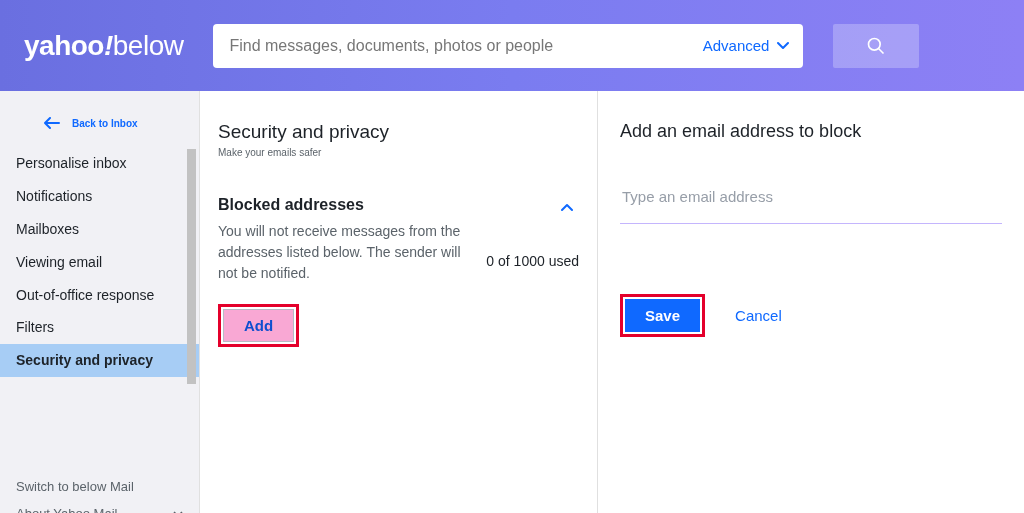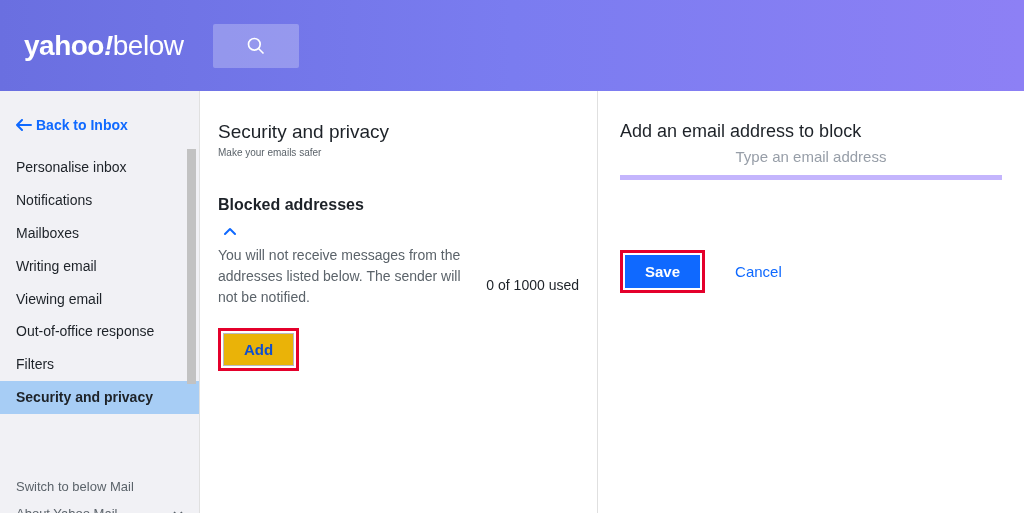--- a/index.html
+++ b/index.html
@@ -21,65 +21,74 @@
     .search-input { flex: 1; border: none; outline: none; font-size: 16px; padding: 0 16px; color: #555; background: transparent; }
     .search-input::placeholder { color: #777; }
     .advanced { color: #0f69ff; font-size: 15px; padding: 0 14px; display: flex; align-items: center; gap: 8px; cursor: pointer; }
     .advanced svg { width: 12px; height: 12px; }
     .search-btn { width: 86px; height: 44px; background: rgba(255,255,255,0.25); border: none; display: flex; align-items: center; justify-content: center; cursor: pointer; border-radius: 2px; }
     .search-btn svg { width: 20px; height: 20px; stroke: #fff; fill: none; stroke-width: 2; }
 
     .body { display: flex; height: calc(513px - 73px); }
 
     .sidebar { width: 200px; background: #f1f1f5; border-right: 1px solid #e0e0e0; position: relative; padding-top: 18px; }
-    .back-link { color: #0f69ff; font-size: 14px; font-weight: 600; padding: 8px 16px 18px; display: flex; align-items: center; gap: 4px; cursor: pointer; }
+    .back-link { color: #0f69ff; font-size: 10px; font-weight: 600; padding: 8px 16px 18px; display: flex; align-items: center; gap: 12px; cursor: pointer; margin-left: 28px; }
     .back-link svg { width: 16px; height: 12px; fill: #0f69ff; }
     .nav-list { }
     .nav-item { font-size: 14px; color: #1d2228; padding: 7px 16px; cursor: pointer; line-height: 1.35; }
     .nav-item.active { background: #a7cdf5; font-weight: 700; }
     .bottom-links { position: absolute; bottom: 4px; left: 0; right: 0; }
     .bottom-item { font-size: 13px; color: #5b636a; padding: 6px 16px; display: flex; justify-content: space-between; align-items: center; cursor: pointer; }
     .bottom-item svg { width: 10px; height: 10px; fill: #5b636a; }
     .scroll-track { position: absolute; right: 0; top: 58px; width: 14px; height: 320px; }
     .scroll-thumb { background: #c2c2c2; width: 9px; height: 235px; border-radius: 0; margin-left: 2px; margin-top: 0; }
 
     .panel-left { width: 398px; padding: 30px 18px 0 18px; border-right: 1px solid #e0e0e0; }
     .panel-right { flex: 1; padding: 30px 22px 0 22px; }
 
     .sec-title { font-size: 19px; color: #1d2228; font-weight: 400; margin-bottom: 4px; }
     .sec-sub { font-size: 10px; color: #5b636a; margin-bottom: 38px; }
 
-    .block-header { display: flex; justify-content: space-between; align-items: flex-start; flex-direction: column; }
+    .block-header { display: flex; justify-content: space-between; align-items: flex-start; }
     .block-title { font-size: 16px; font-weight: 700; color: #1d2228; margin-bottom: 6px; }
     .chev { color: #0f69ff; font-size: 18px; padding: 2px 6px; cursor: pointer; }
     .block-row { display: flex; gap: 18px; justify-content: space-between; align-items: flex-start; }
     .block-desc { font-size: 14px; color: #5b636a; line-height: 1.5; max-width: 245px; }
     .block-count { font-size: 14px; color: #1d2228; white-space: nowrap; padding-top: 2px; margin-top: 30px; }
 
     .add-btn-wrap { margin-top: 20px; display: inline-block; border: 3px solid #e4002b; padding: 2px; }
-    .add-btn { background: #eab308; border: 1px solid #b9b9c5; color: #0f4fcf; font-size: 15px; font-weight: 600; padding: 7px 20px; cursor: pointer; }
+    .add-btn { background: #f9a8d4; border: 1px solid #b9b9c5; color: #0f4fcf; font-size: 15px; font-weight: 600; padding: 7px 20px; cursor: pointer; }
 
-    .right-title { font-size: 18px; color: #1d2228; font-weight: 400; }
+    .right-title { font-size: 18px; color: #1d2228; font-weight: 400; margin-bottom: 40px; }
     .field-label { font-size: 14px; font-weight: 700; color: #1d2228; margin-bottom: 8px; }
-    .addr-input { width: 100%; border: none; border-bottom: 5px solid #c4b5fd; font-size: 15px; padding: 6px 2px 10px; outline: none; color: #333; text-align: center; }
+    .addr-input { width: 100%; border: none; border-bottom: 1px solid #c4b5fd; font-size: 15px; padding: 6px 2px 18px; outline: none; color: #333; }
     .addr-input::placeholder { color: #979ea8; }
 
     .actions { margin-top: 70px; display: flex; align-items: center; gap: 30px; }
     .save-btn-wrap { display: inline-block; border: 3px solid #e4002b; padding: 2px; }
     .save-btn { background: #0f69ff; color: #fff; border: none; font-size: 15px; font-weight: 600; padding: 8px 20px; cursor: pointer; }
     .cancel-link { color: #0f69ff; font-size: 15px; cursor: pointer; }
   </style>
 </head>
 <body>
 
 <div class="header">
   <div class="logo">
     <span>yahoo</span>
       <span class="exclaim">!</span>
       <span class="mail">below</span>
+  </div>
+  <div class="search-wrap">
+    <input class="search-input" placeholder="Find messages, documents, photos or people" style="">
+    <div class="advanced">
+      <span>Advanced</span>
+      <svg viewBox="0 0 12 12">
+          <path d="M1 3 L6 8 L11 3" stroke="#0f69ff" stroke-width="2" fill="none" stroke-linecap="round" stroke-linejoin="round"></path>
+        </svg>
+    </div>
   </div>
   <button class="search-btn">
     <svg viewBox="0 0 24 24">
         <circle cx="10" cy="10" r="7"></circle>
         <line x1="15" y1="15" x2="21" y2="21"></line>
       </svg>
   </button>
 </div>
 
 <div class="body">
@@ -88,21 +97,20 @@
     <div class="back-link">
       <svg viewBox="0 0 16 12">
           <path d="M6 1 L1 6 L6 11 M1 6 L15 6" stroke="#0f69ff" stroke-width="2" fill="none" stroke-linecap="round" stroke-linejoin="round"></path>
         </svg>
       <span>Back to Inbox</span>
     </div>
     <div class="nav-list">
       <div class="nav-item">Personalise inbox</div>
       <div class="nav-item">Notifications</div>
       <div class="nav-item">Mailboxes</div>
-      <div class="nav-item">Writing email</div>
       <div class="nav-item">Viewing email</div>
       <div class="nav-item">Out-of-office response</div>
       <div class="nav-item">Filters</div>
       <div class="nav-item active">Security and privacy</div>
     </div>
     <div class="scroll-track">
       <div class="scroll-thumb"></div>
     </div>
     <div class="bottom-links">
       <div class="bottom-item">

